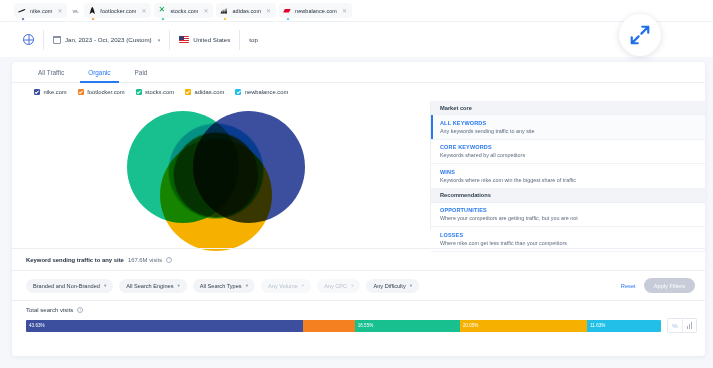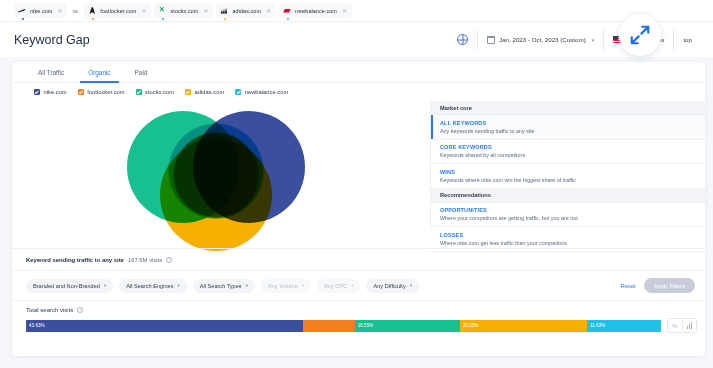--- a/index.html
+++ b/index.html
@@ -311,21 +311,20 @@
     </div>
     <div class="chip">
       <span class="favicon fav-nb"></span>
       <span class="dname">newbalance.com</span>
       <span class="xmark">✕</span>
       <span class="dot" style="background:#22c0e8"></span>
     </div>
   </div>
 
   <div class="header">
-    <div class="page-title">Keyword Gap</div>
     <div class="header-right">
       <div class="hr-item">
         <span class="globe-icon"></span>
       </div>
       <div class="hr-sep"></div>
       <div class="hr-item">
         <span class="cal-icon"></span>
         <span>Jan, 2023 - Oct, 2023 (Custom)</span>
         <span class="caret">▾</span>
       </div>

